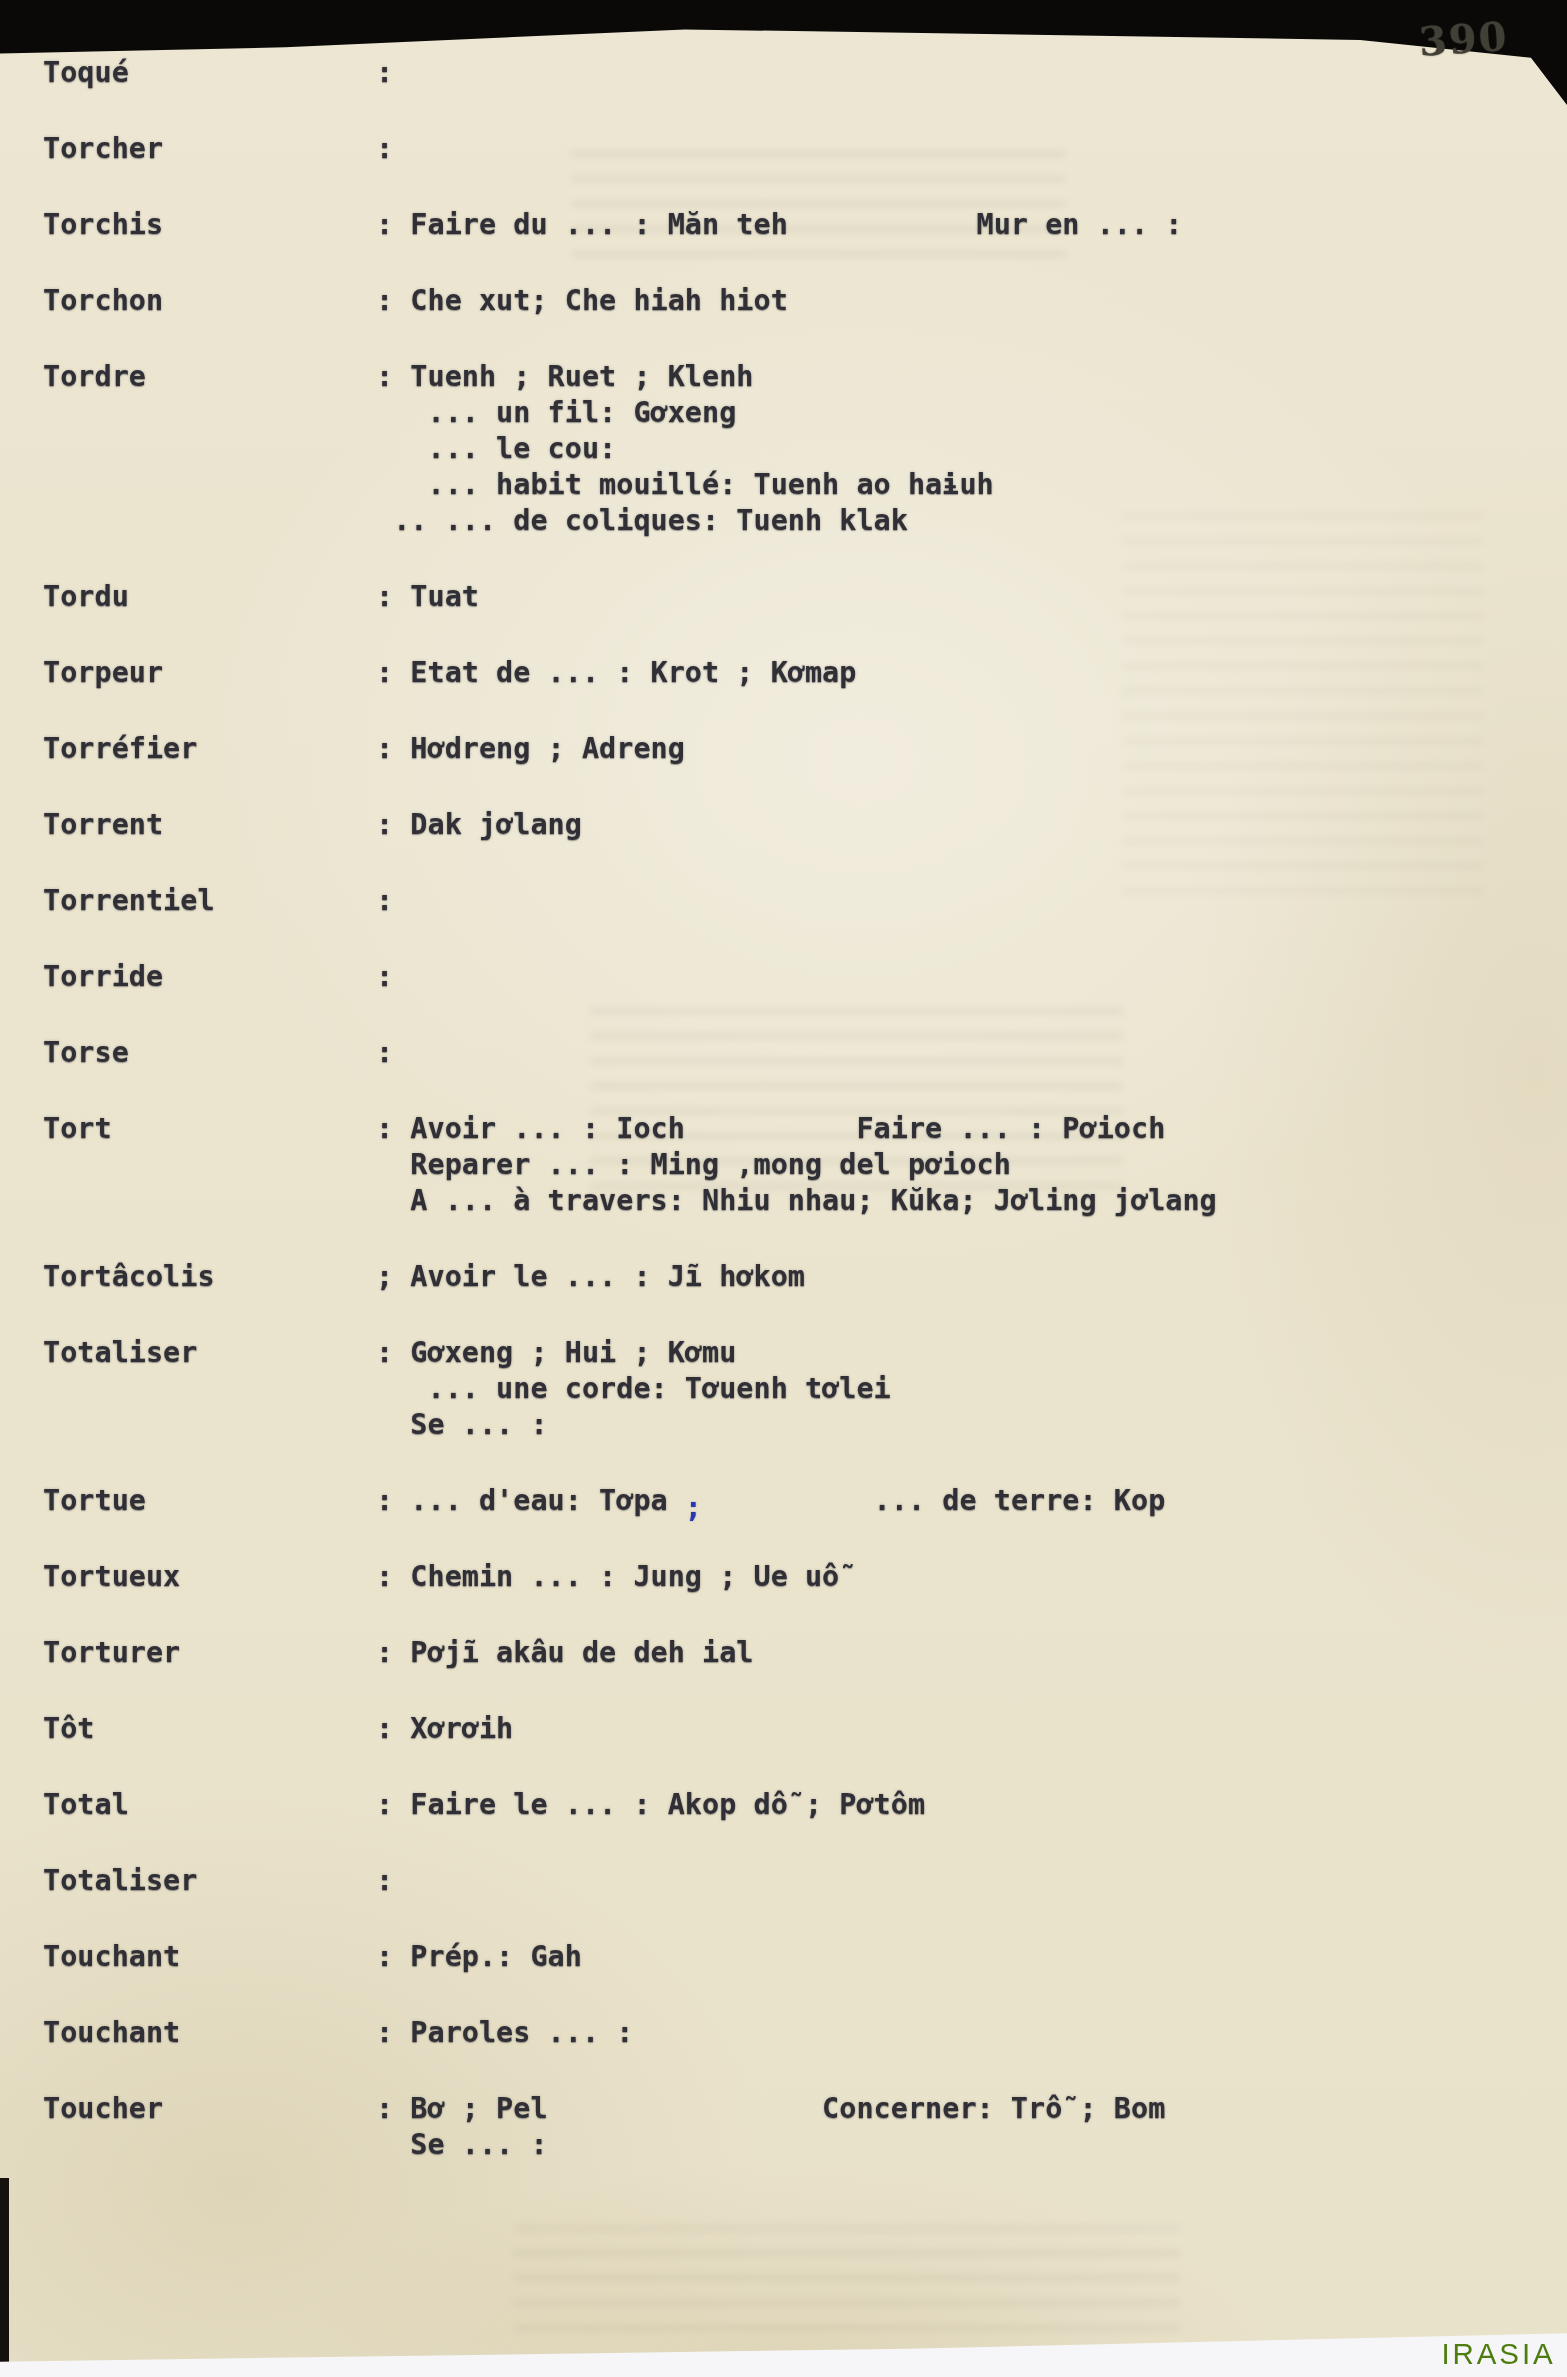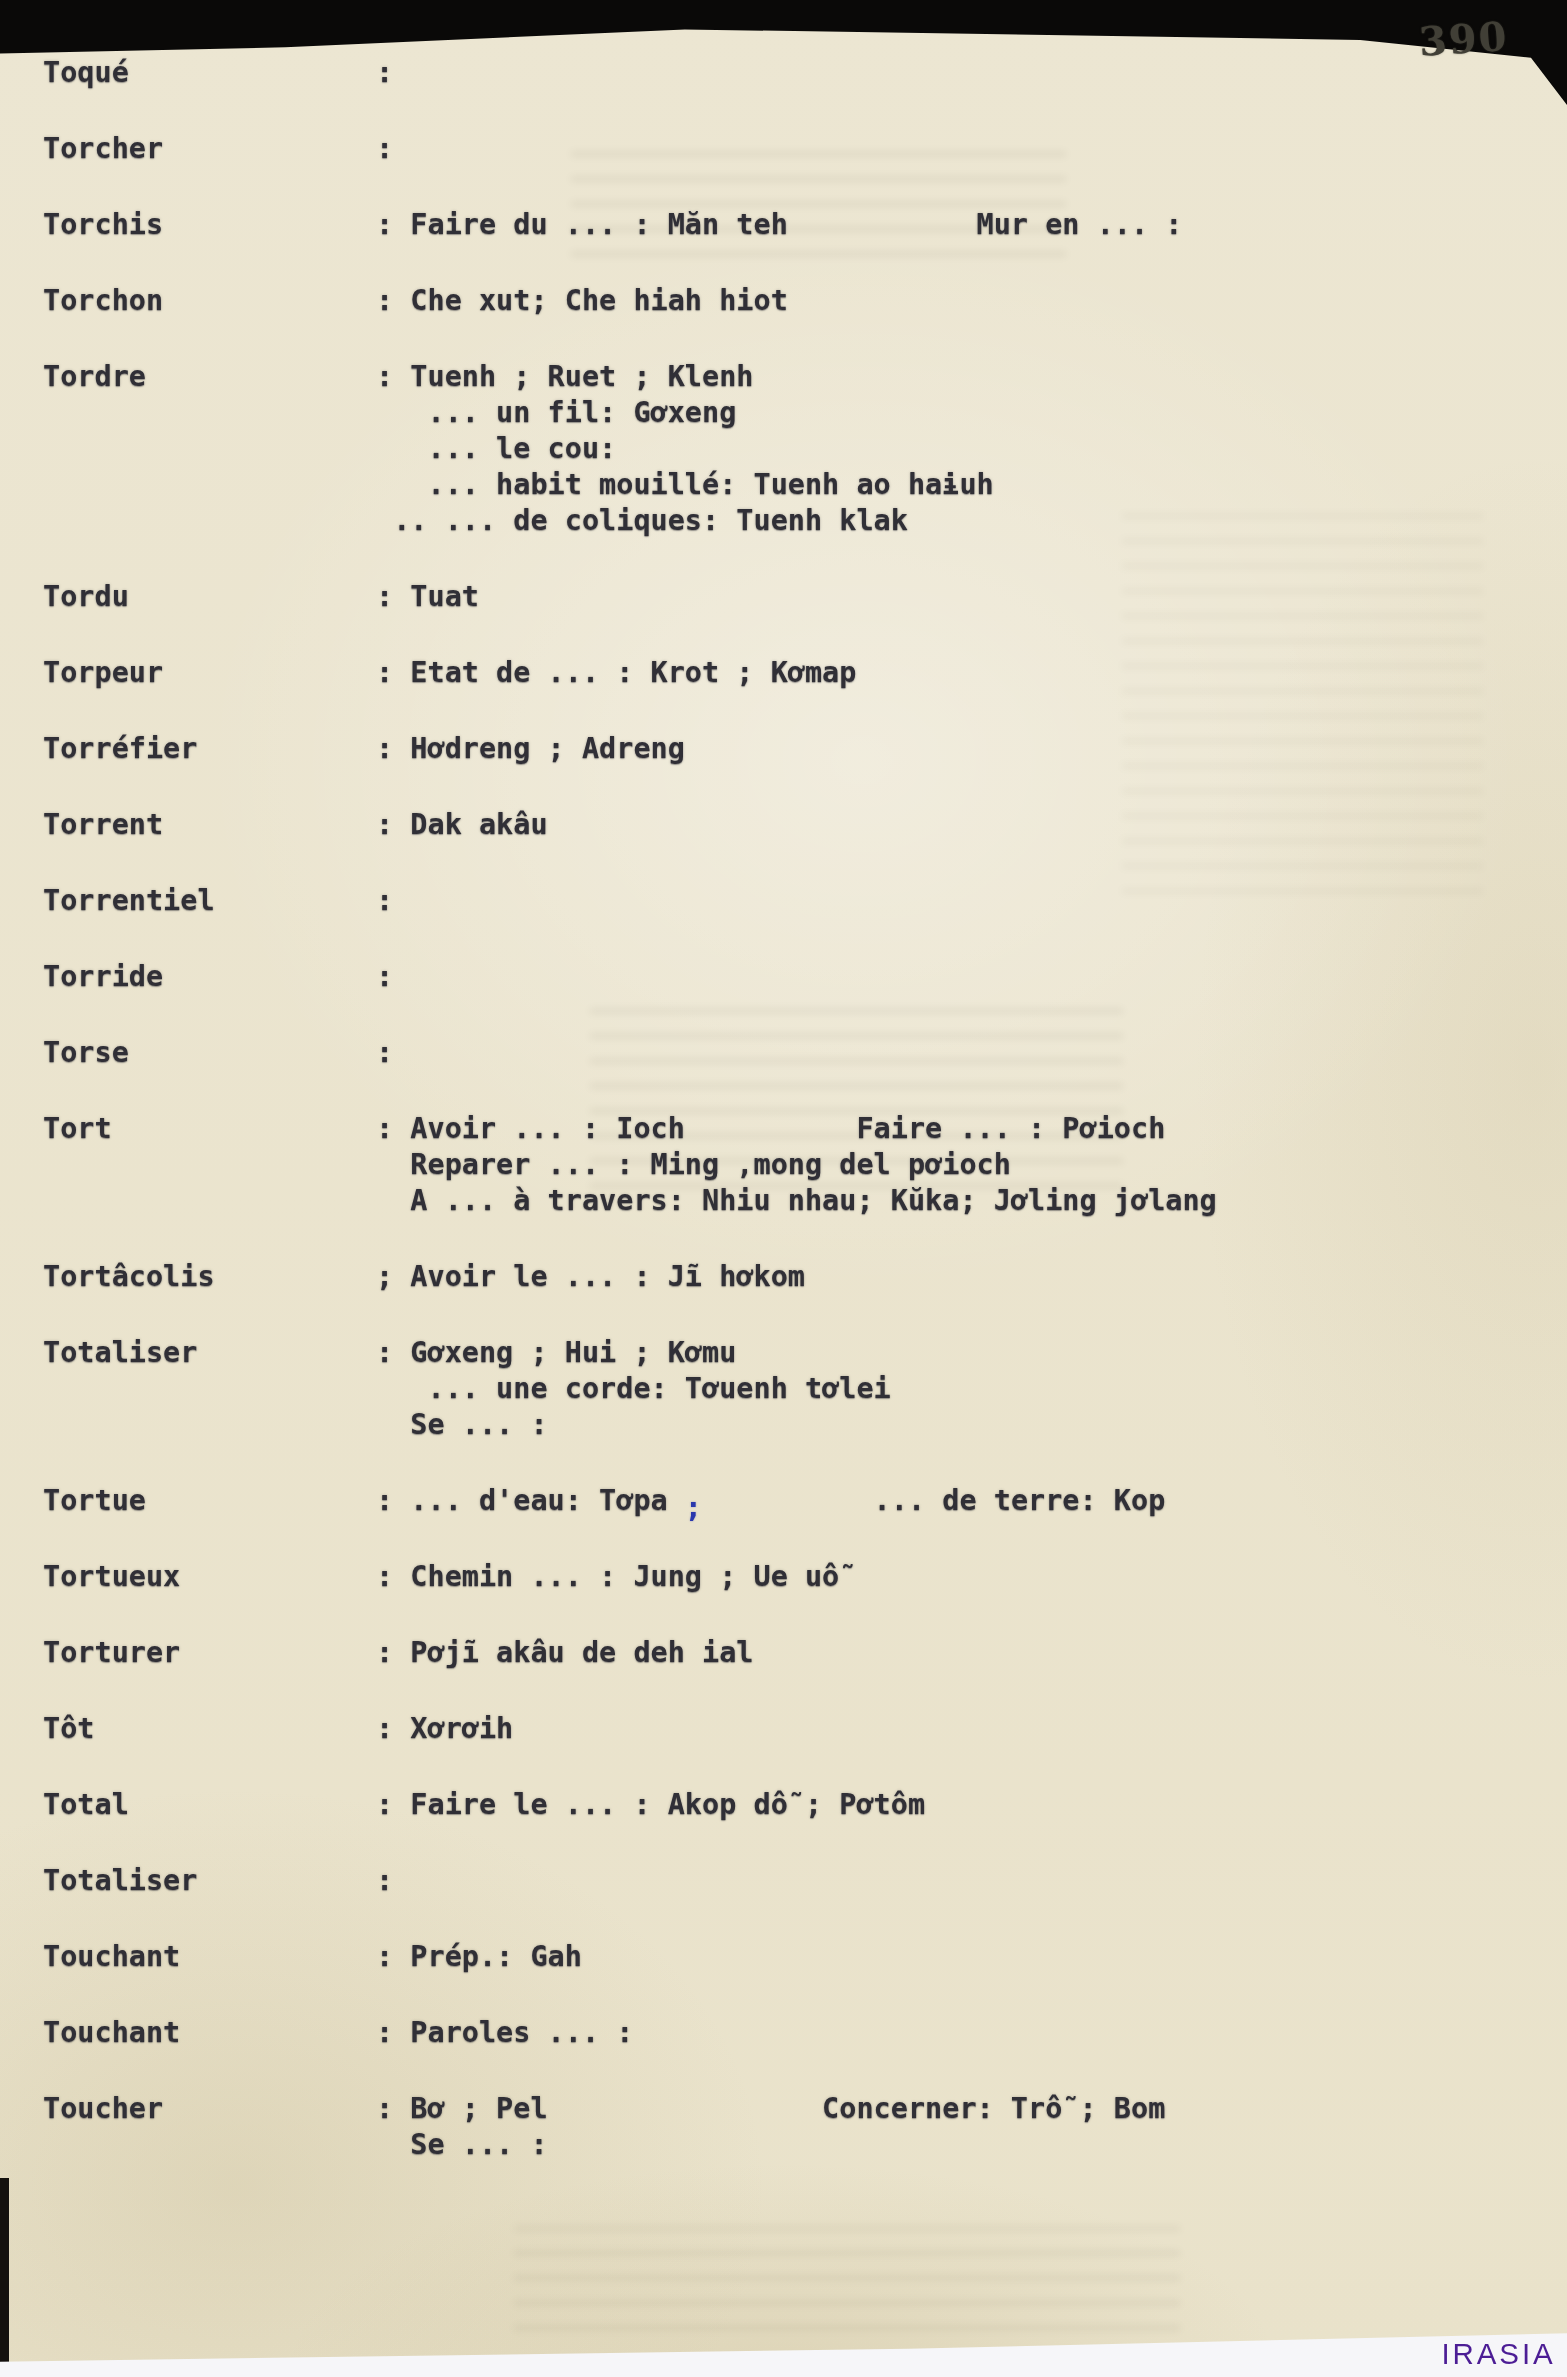--- a/index.html
+++ b/index.html
@@ -24,21 +24,21 @@
   .top-band{position:absolute;top:0;left:0;width:1567px;height:105px;background:#0a0908;
     clip-path:polygon(0 0,100% 0,100% 100%,97.7% 55%,86.8% 38%,43.7% 28%,18.2% 45%,0 51%);}
   .left-sliver{position:absolute;left:0;top:2178px;width:8.6px;height:195px;background:#14110e;}
   .bottom-strip{position:absolute;left:0;bottom:0;width:1567px;height:59px;background:#f6f6f9;
     clip-path:polygon(0 74%,58% 52%,100% 26%,100% 100%,0 100%);}
 
   .page-number{position:absolute;left:1419px;top:15px;
     font-family:"DejaVu Serif",serif;font-weight:bold;font-size:40px;color:#413f36;
     transform:rotate(-4deg);letter-spacing:1.9px;text-shadow:0 0 1.9px rgba(65,63,54,0.5);}
   .watermark{position:absolute;right:11.4px;bottom:5.7px;
-    font-family:"Liberation Sans",sans-serif;font-size:29.5px;color:#4c1d95;letter-spacing:2.9px;}
+    font-family:"Liberation Sans",sans-serif;font-size:29.5px;color:#4d7c0f;letter-spacing:2.9px;}
 
   .entries{position:absolute;top:55px;left:0;right:0;filter:blur(0.3px);}
   .entry{display:flex;margin-bottom:40px;}
   .term,.def-line{
     font-family:"DejaVu Sans Mono","Liberation Mono",monospace;
     font-weight:bold;font-size:28.5px;line-height:36px;color:#302f36;
     text-shadow:0 1px 1px rgba(48,47,54,0.40), 0 0 2.9px rgba(48,47,54,0.28);
   }
   .term{margin-left:43px;flex:0 0 333px;white-space:pre;}
   .def{flex:1;}
@@ -119,21 +119,21 @@
   <div class="entry">
     <div class="term">Torréfier</div>
     <div class="def">
           <div class="def-line">: Hơdreng ; Adreng</div>
         </div>
   </div>
 
   <div class="entry">
     <div class="term">Torrent</div>
     <div class="def">
-          <div class="def-line">: Dak akâu</div>
+          <div class="def-line">: Dak jơlang</div>
         </div>
   </div>
 
   <div class="entry">
     <div class="term">Torrentiel</div>
     <div class="def">
           <div class="def-line">:</div>
         </div>
   </div>
 

